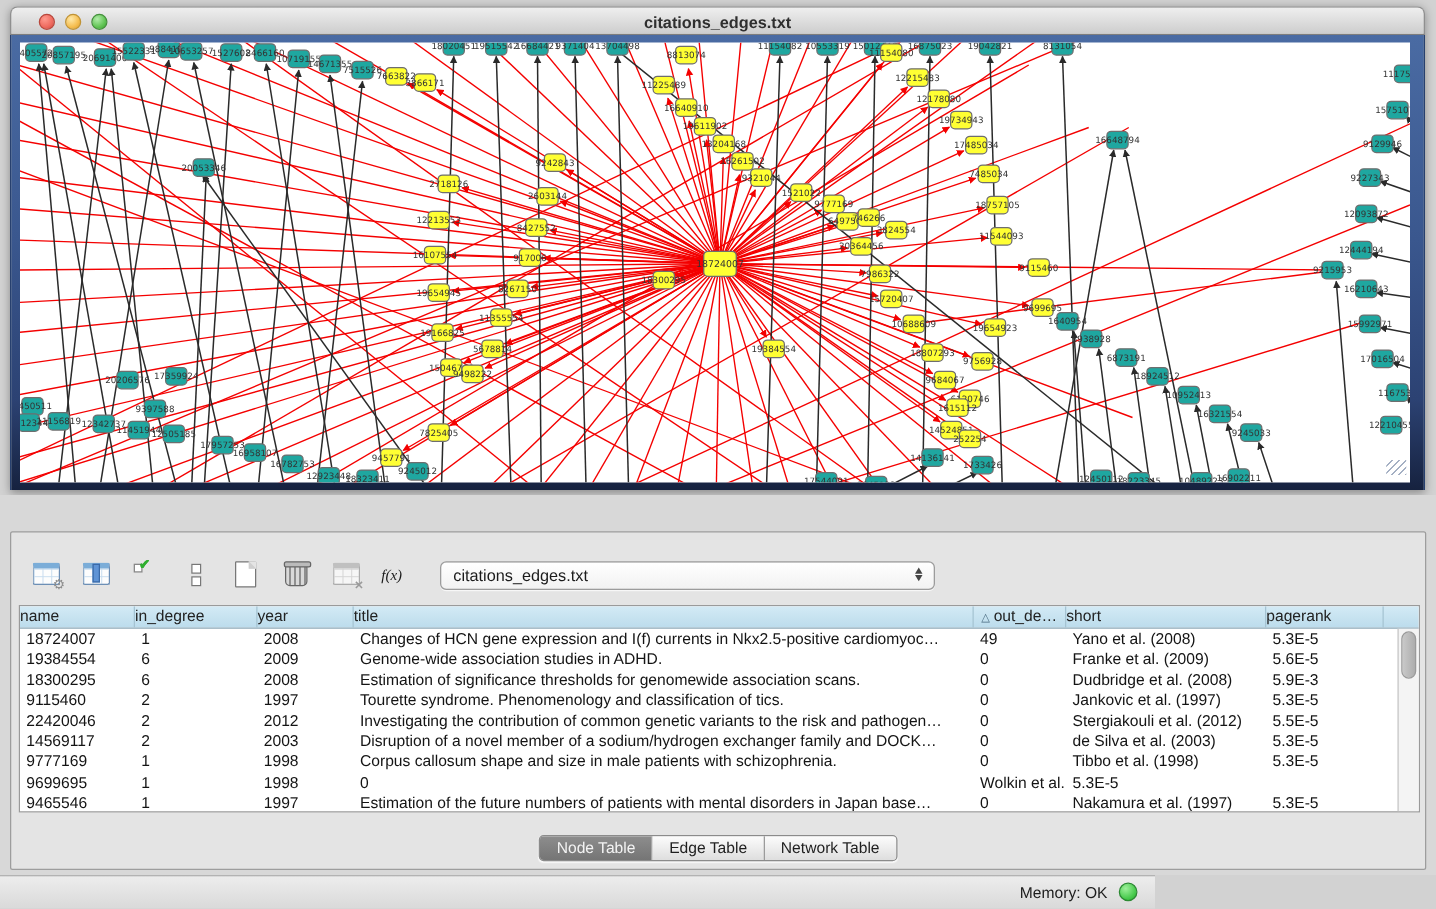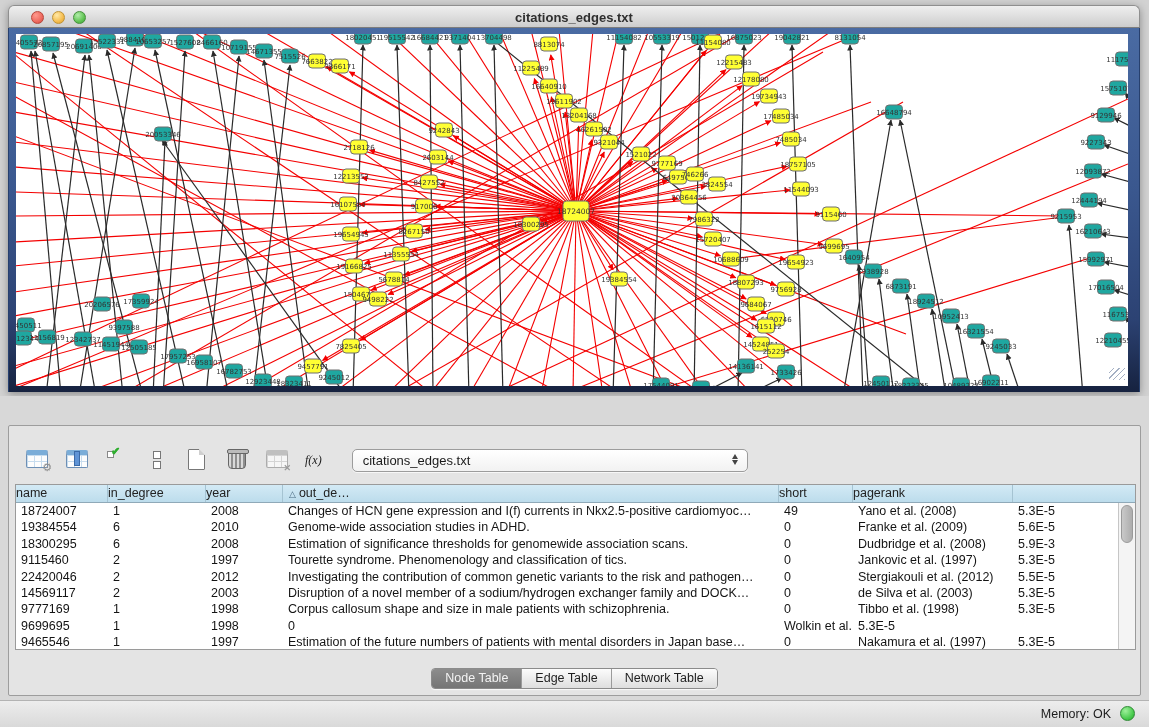--- a/index.html
+++ b/index.html
@@ -95,21 +95,21 @@
   
   .tabbar { position:absolute; left:0; right:0; bottom:5px; height:22px; display:flex; justify-content:center; }
   .segmented { display:inline-flex; border:1px solid #8b8b8b; border-radius:4px; overflow:hidden; height:21px;
     box-shadow:0 1px 1px rgba(255,255,255,.8); }
   .segment { font-size:12.5px; padding:2px 13px 0 13px; color:#1f1f1f;
     background:linear-gradient(#fcfcfc,#dedede); border-right:1px solid #9b9b9b; cursor:default; }
   .segment:last-child { border-right:none; }
   .segment.selected { background:linear-gradient(#8d8d8d,#757575); color:#f3f3f3; }
 
   
-  .status-bar { position:absolute; left:0; top:700px; width:1149px; height:27px;
+  .status-bar { position:absolute; left:0; top:700px; width:924px; height:27px;
     background:linear-gradient(#ededed,#d9d9d9); border-top:1px solid #b3b3b3; }
   .memory { position:absolute; right:38px; top:6px; font-size:12.5px; color:#1c1c1c; }
   .memory-dot { position:absolute; right:14px; top:5px; width:15px; height:15px; border-radius:50%;
     background:radial-gradient(circle at 35% 30%, #9ef09b,#46c94b 65%,#2da833); border:1px solid #2c8a33; }
 </style>
 </head>
 <body>
 
 <div class="graph-window">
   <div class="titlebar">
@@ -599,39 +599,40 @@
             <i class="dn"></i>
           </span>
       </span>
     </div>
 
     <div class="table-wrap">
       <div class="thead" id="thead">
           <div class="th">name</div>
           <div class="th">in_degree</div>
           <div class="th">year</div>
+          <div class="th">title</div>
           <div class="th sorted"><span class="sort-tri">△</span>out_de…</div>
           <div class="th">short</div>
           <div class="th">pagerank</div>
           <div class="th"></div>
         </div>
       <div class="tbody" id="tbody">
           <div class="trow">
             <div class="td">18724007</div>
             <div class="td">1</div>
             <div class="td">2008</div>
             <div class="td">Changes of HCN gene expression and I(f) currents in Nkx2.5-positive cardiomyoc…</div>
             <div class="td">49</div>
             <div class="td">Yano et al. (2008)</div>
             <div class="td">5.3E-5</div>
           </div>
           <div class="trow">
             <div class="td">19384554</div>
             <div class="td">6</div>
-            <div class="td">2010</div>
+            <div class="td">2009</div>
             <div class="td">Genome-wide association studies in ADHD.</div>
             <div class="td">0</div>
             <div class="td">Franke et al. (2009)</div>
             <div class="td">5.6E-5</div>
           </div>
           <div class="trow">
             <div class="td">18300295</div>
             <div class="td">6</div>
             <div class="td">2008</div>
             <div class="td">Estimation of significance thresholds for genomewide association scans.</div>

